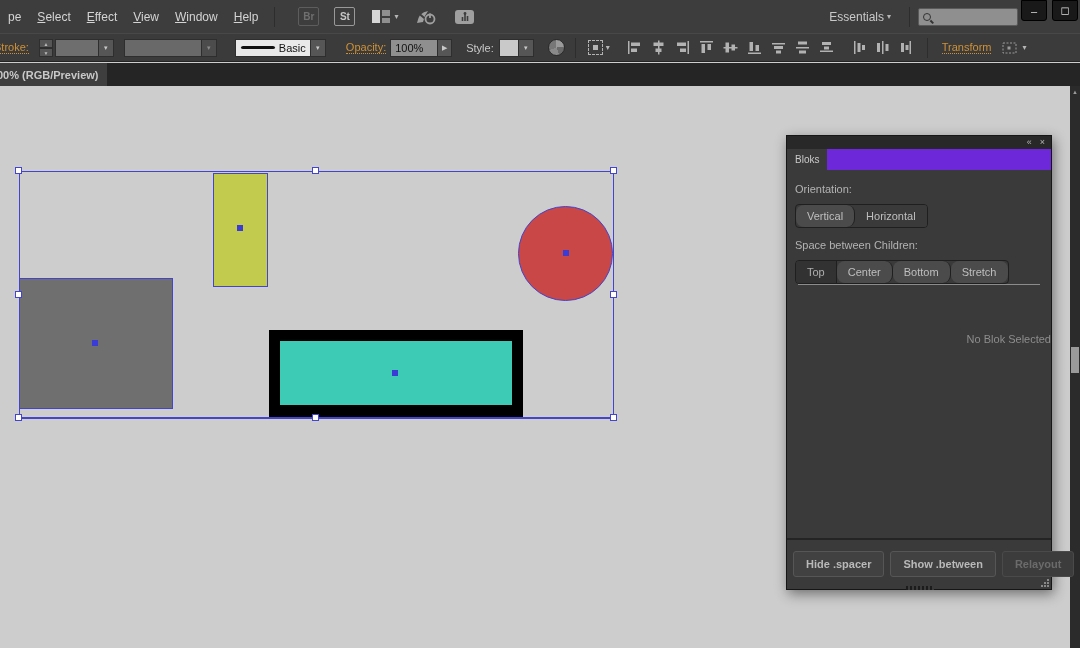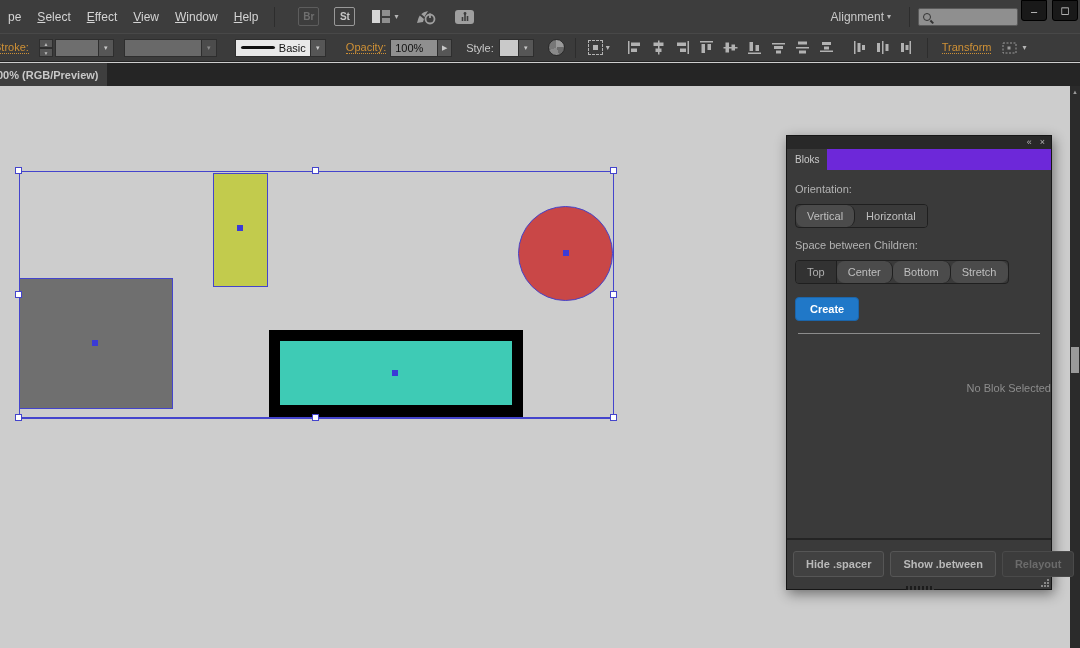--- a/index.html
+++ b/index.html
@@ -154,21 +154,21 @@
     </span>
     <span class="icon-btn">
       <svg width="22" height="17" viewBox="0 0 22 17">
         <rect x="1" y="2" width="19" height="14" rx="3" fill="#9f9f9f"></rect>
         <path d="M11 13 V6 M8.5 13 V9 M13.5 13 V8" stroke="#3d3d3d" stroke-width="1.6" fill="none"></path>
         <circle cx="11" cy="5.5" r="1.4" fill="#3d3d3d"></circle>
       </svg>
     </span>
     <span class="mb-right">
       <span class="workspace">
-        <span>Alignment</span>
+        <span>Essentials</span>
         <span class="caret">▾</span>
       </span>
       <span class="mb-sep"></span>
       <span class="searchbox">
         <span class="mag"></span>
       </span>
     </span>
   </div>
   <div class="winbtns">
     <span class="winbtn">–</span>
@@ -351,21 +351,20 @@
         <span class="seg" data-state="light">Vertical</span>
         <span class="seg" data-state="flat">Horizontal</span>
       </div>
       <div class="p-label">Space between Children:</div>
       <div class="seggroup">
         <span class="seg" data-state="pressed">Top</span>
         <span class="seg" data-state="light">Center</span>
         <span class="seg" data-state="light">Bottom</span>
         <span class="seg" data-state="light">Stretch</span>
       </div>
-      <div><span class="create-btn">Create</span></div>
       <hr class="p-divider">
     </div>
     <div class="p-message">No Blok Selected</div>
     <div class="p-footer">
       <span class="pbtn" data-state="normal">Hide .spacer</span>
       <span class="pbtn" data-state="normal">Show .between</span>
       <span class="pbtn" data-state="disabled">Relayout</span>
       <span class="resize-grip"></span>
     </div>
   </div>

